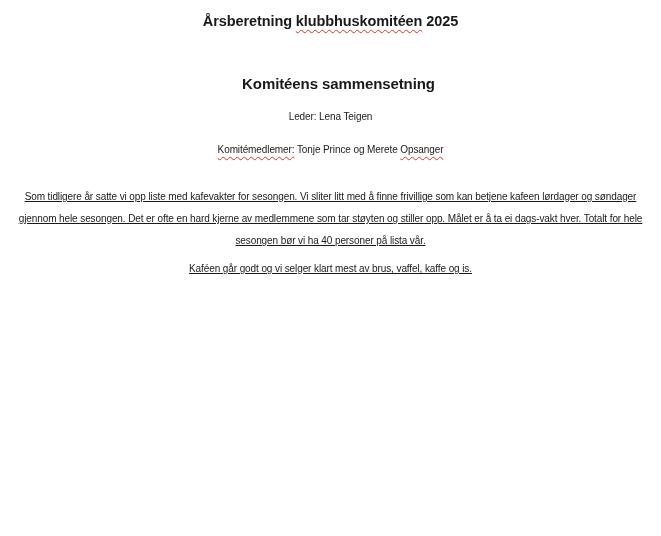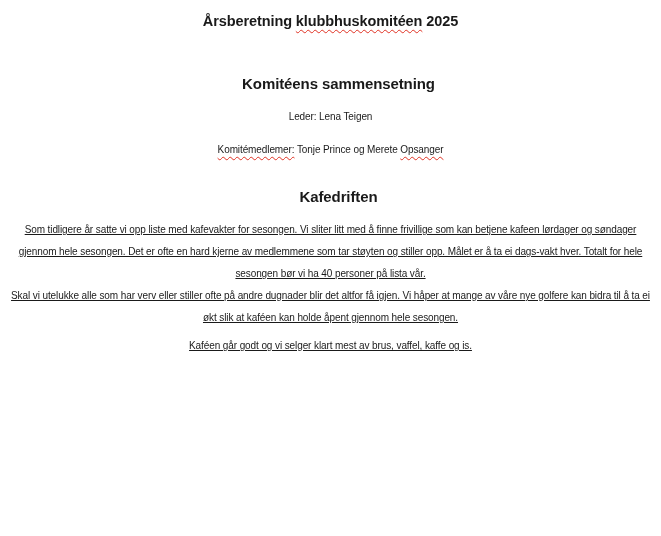--- a/index.html
+++ b/index.html
@@ -67,24 +67,22 @@
 <div class="page">
 
   <h1 class="doc-title"><span>Årsberetning </span><span class="sq">klubbhuskomitéen</span><span> 2025</span></h1>
 
   <h2 class="doc-heading">Komitéens sammensetning</h2>
 
   <div class="doc-text doc-line">Leder: Lena Teigen</div>
 
   <div class="doc-text doc-line gap-after"><span class="sq">Komitémedlemer:</span><span> Tonje Prince og Merete </span><span class="sq">Opsanger</span></div>
 
-  <h2 class="doc-heading">Kafedriften</h2>
 
   <div class="doc-text para">
     <span class="line-block">Som tidligere år satte vi opp liste med kafevakter for sesongen. Vi sliter litt med å finne frivillige som kan betjene kafeen lørdager og søndager gjennom hele sesongen. Det er ofte en hard kjerne av medlemmene som tar støyten og stiller opp. Målet er å ta ei dags-vakt hver. Totalt for hele sesongen bør vi ha 40 personer på lista vår.</span>
-    <span class="line-block">Skal vi utelukke alle som har verv eller stiller ofte på andre dugnader blir det altfor få igjen. Vi håper at mange av våre nye golfere kan bidra til å ta ei økt slik at kaféen kan holde åpent gjennom hele sesongen.</span>
   </div>
 
 
   <div class="doc-text para">Kaféen går godt og vi selger klart mest av brus, vaffel, kaffe og is.</div>
 
 
 </div>
 
 </body></html>

